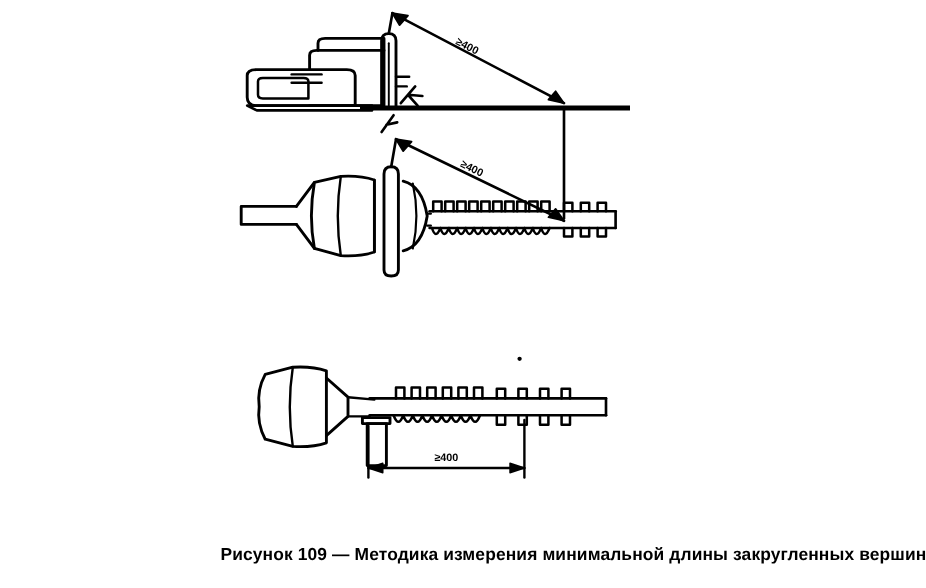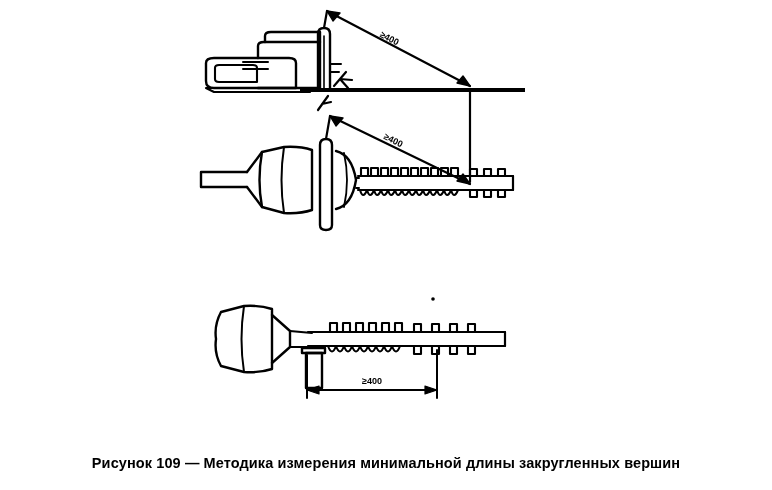--- a/index.html
+++ b/index.html
@@ -34,21 +34,21 @@
     font-family: "Liberation Sans", sans-serif;
     font-size: 9px;
     font-weight: 700;
     fill: #000000;
   }
   #figure-caption {
     position: absolute;
     left: 0;
     top: 455px;
     width: 772px;
-    text-align: center;
+    text-align: right;
     font-family: "Liberation Sans", sans-serif;
     font-size: 14.5px;
     font-weight: 700;
     color: #000000;
     letter-spacing: 0.1px;
     white-space: nowrap;
   }
 </style>
 </head>
 <body>

